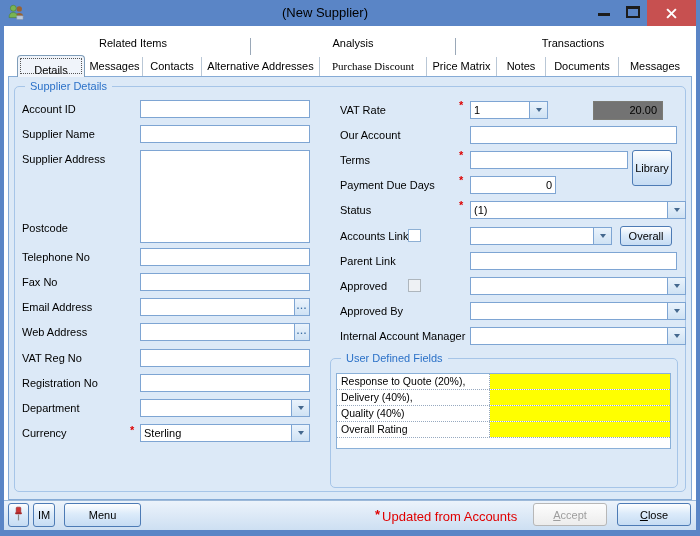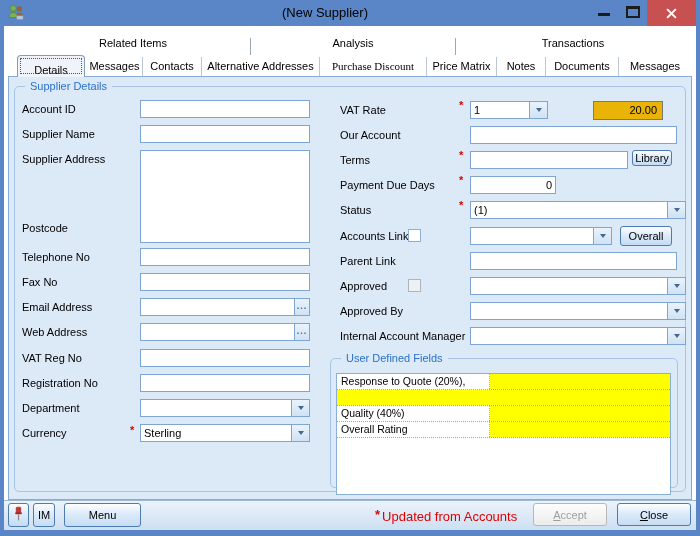--- a/index.html
+++ b/index.html
@@ -37,28 +37,28 @@
   .ta  { position:absolute; border:1px solid #7ea5d3; background:#fff; font-family:inherit; font-size:11px; padding:2px 3px; resize:none; outline:none; }
   .inp-group { position:absolute; height:18px; border:1px solid #7ea5d3; background:#fff; }
   .inp-group input { position:absolute; left:0; top:0; height:16px; width:calc(100% - 15px); border:none; outline:none; font-family:inherit; font-size:11px; padding:0 3px; }
   .dots-btn { position:absolute; right:0; top:0; width:15px; height:16px; background:linear-gradient(#eaf3fc,#cfe2f4); border-left:1px solid #7ea5d3; color:#3a6ea5; font-weight:bold; font-size:9px; text-align:center; line-height:15px; letter-spacing:1px; }
   .dd { position:absolute; height:18px; border:1px solid #7ea5d3; background:#fff; }
   .dd-val { position:absolute; left:3px; top:2px; font-size:11px; white-space:nowrap; }
   .dd-btn { position:absolute; right:0; top:0; width:18px; height:16px; background:linear-gradient(#eaf3fc,#cfe2f4); border-left:1px solid #7ea5d3; display:flex; align-items:center; justify-content:center; }
   .dd-btn::after { content:""; border-left:3.5px solid transparent; border-right:3.5px solid transparent; border-top:4px solid #44688e; }
   .checkbox { position:absolute; width:13px; height:13px; border:1px solid #8eb0d4; background:#fff; }
   .checkbox.disabled { border-color:#aeb6bd; background:#eef1f4; }
-  .vat-box { position:absolute; left:593px; top:101px; width:70px; height:19px; border:1px solid #7b7b75; background:#eab308; font-size:11px; text-align:right; padding:2px 5px 0 0; }
+  .vat-box { position:absolute; left:593px; top:101px; width:70px; height:19px; border:1px solid #7b7b75; background:#737373; font-size:11px; text-align:right; padding:2px 5px 0 0; }
 
   .cmd-btn { position:absolute; border:1px solid #4d7bb5; border-radius:3px; background:linear-gradient(#fefefe,#dcebfa 45%,#c6dcf3); font-family:inherit; font-size:11px; color:#000; text-align:center; cursor:default; }
   .cmd-btn.disabled { border-color:#b7b7b7; background:linear-gradient(#fdfdfd,#ececec); color:#9e9e9e; }
   .u { text-decoration:underline; }
 
   
-  .udf-table { position:absolute; left:336px; top:373px; width:335px; height:122px; background:#fff; border:1px solid #8ab0d8; }
+  .udf-table { position:absolute; left:336px; top:373px; width:335px; height:76px; background:#fff; border:1px solid #8ab0d8; }
   .udf-row { display:flex; height:16px; border-bottom:1px dotted #97a9c0; }
   .udf-label { width:153px; font-size:10.5px; padding:1px 0 0 4px; border-right:1px dotted #97a9c0; white-space:nowrap; overflow:hidden; }
   .udf-value { flex:1; background:#ffff00; }
 
   
   .note { position:absolute; left:375px; top:507px; width:148px; color:#e00000; font-size:13px; white-space:nowrap; }
   .note-star { font-weight:bold; vertical-align:2px; margin-right:2px; }
 </style>
 </head>
 <body>
@@ -164,21 +164,21 @@
     <span class="dd-btn"></span>
   </div>
   <div class="vat-box">20.00</div>
 
   <span class="lbl" style="left:340px; top:129px;">Our Account</span>
   <input class="inp" style="left: 470px; top: 126px; width: 207px;">
 
   <span class="lbl" style="left:340px; top:154px;">Terms</span>
   <span class="req" style="left:459px; top:149px;">*</span>
   <input class="inp" style="left: 470px; top: 151px; width: 158px;">
-  <button class="cmd-btn" style="left:632px; top:150px; width:40px; height:16px;">Library</button>
+  <button class="cmd-btn" style="left:632px; top:150px; width:40px; height:36px;">Library</button>
 
   <span class="lbl" style="left:340px; top:179px;">Payment Due Days</span>
   <span class="req" style="left:459px; top:174px;">*</span>
   <input class="inp" style="left: 470px; top: 176px; width: 86px; text-align: right;" value="0">
 
   <span class="lbl" style="left:340px; top:204px;">Status</span>
   <span class="req" style="left:459px; top:199px;">*</span>
   <div class="dd" style="left:470px; top:201px; width:216px;">
     <span class="dd-val">(1)</span>
     <span class="dd-btn"></span>
@@ -212,20 +212,21 @@
 
   <div class="groupbox" style="left:330px; top:358px; width:348px; height:130px;">
     <span class="gb-title">User Defined Fields</span>
   </div>
   <div class="udf-table">
     <div class="udf-row">
       <div class="udf-label">Response to Quote (20%),</div>
       <div class="udf-value"></div>
     </div>
     <div class="udf-row">
+      <div class="udf-label">Delivery (40%),</div>
       <div class="udf-value"></div>
     </div>
     <div class="udf-row">
       <div class="udf-label">Quality (40%)</div>
       <div class="udf-value"></div>
     </div>
     <div class="udf-row">
       <div class="udf-label">Overall Rating</div>
       <div class="udf-value"></div>
     </div>

